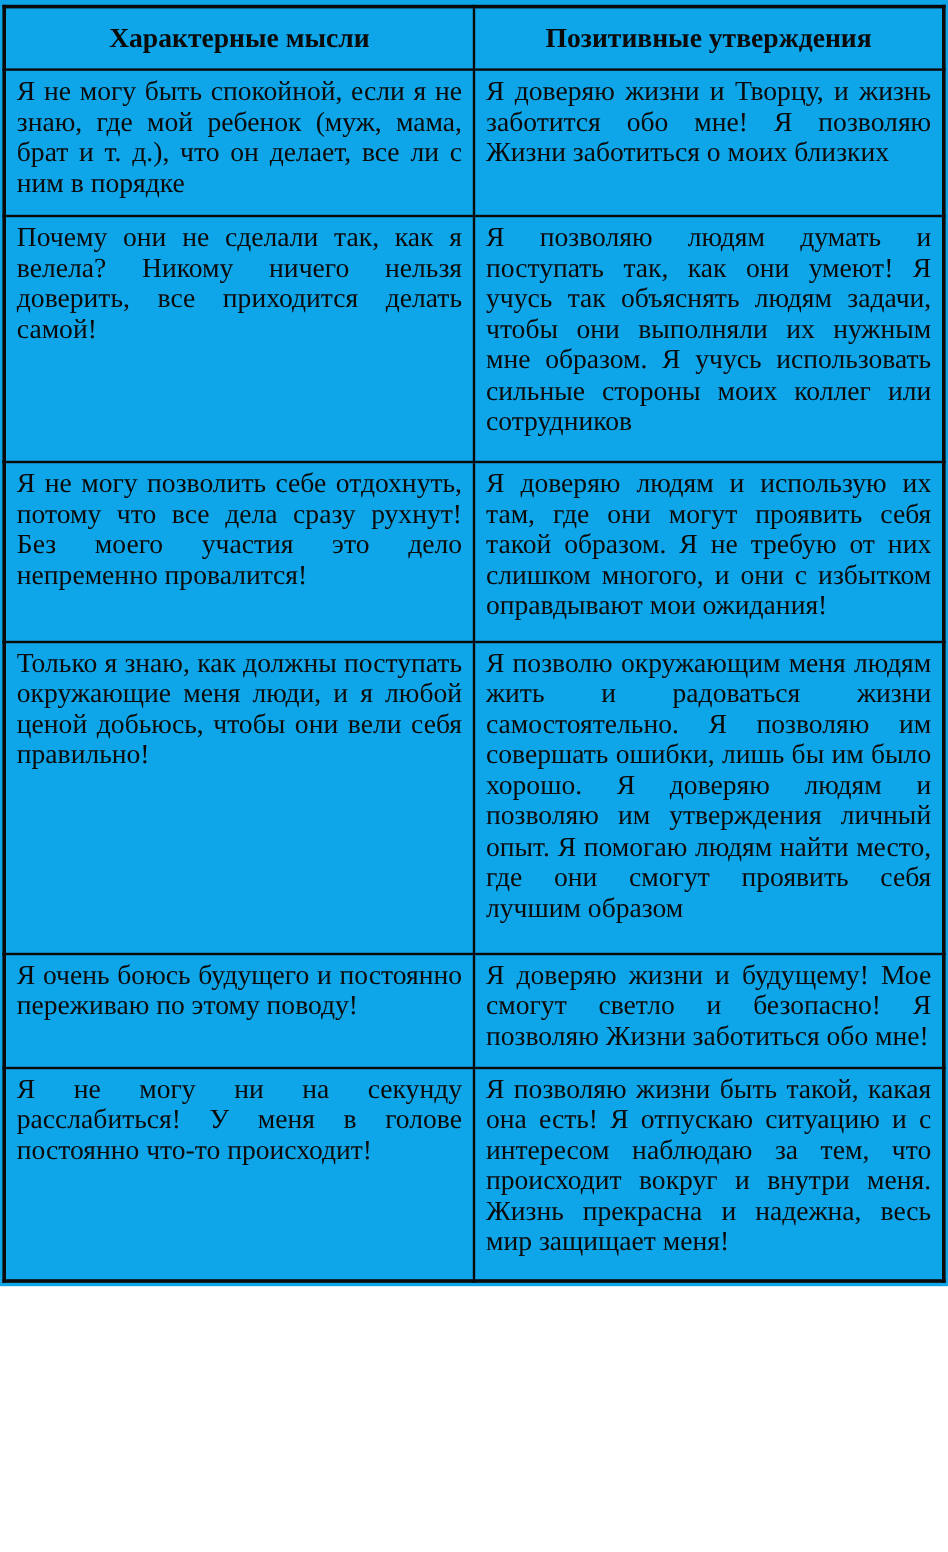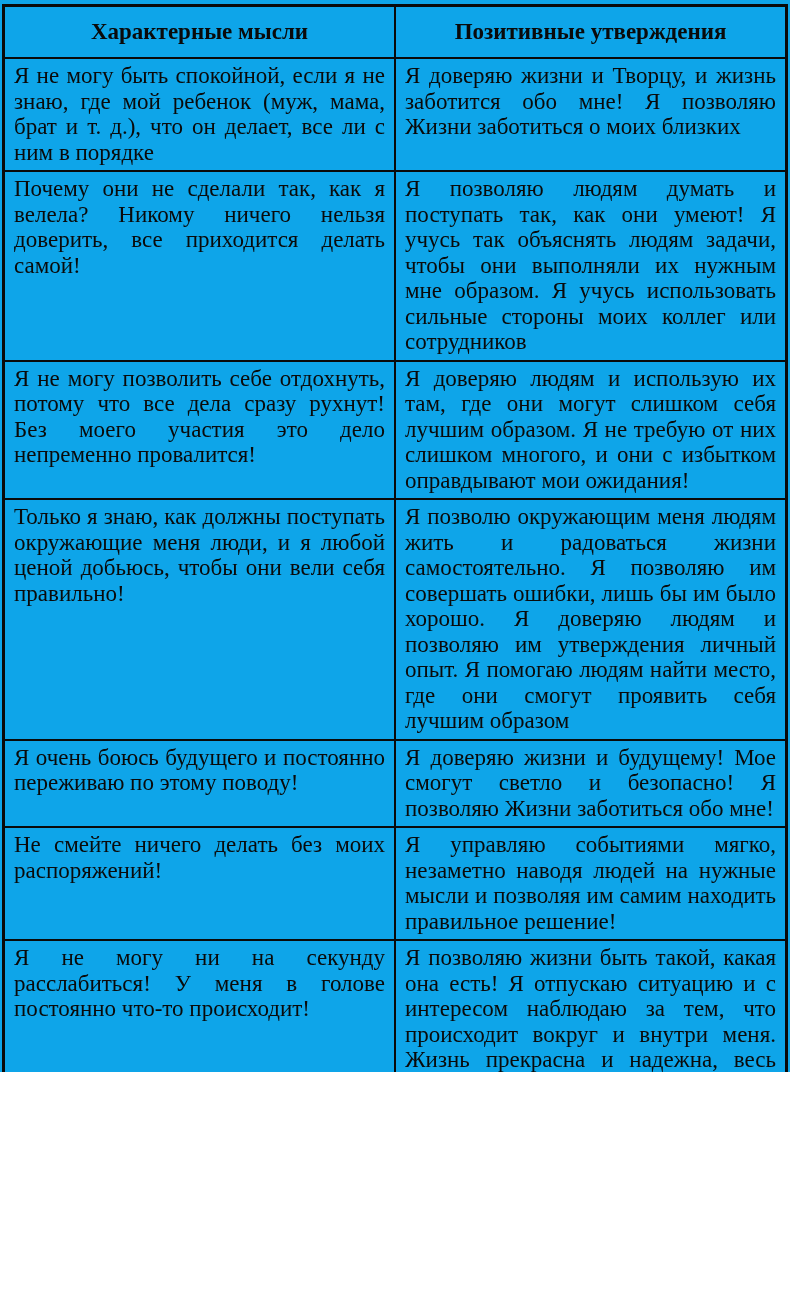--- a/index.html
+++ b/index.html
@@ -65,33 +65,29 @@
       <tr>
         <td>Я не могу быть спокойной, если я не знаю, где мой ребенок (муж, мама, брат и т. д.), что он делает, все ли с ним в порядке</td>
         <td>Я доверяю жизни и Творцу, и жизнь заботится обо мне! Я позволяю Жизни заботиться о моих близких</td>
       </tr>
       <tr>
         <td>Почему они не сделали так, как я велела? Никому ничего нельзя доверить, все приходится делать самой!</td>
         <td>Я позволяю людям думать и поступать так, как они умеют! Я учусь так объяснять людям задачи, чтобы они выполняли их нужным мне образом. Я учусь использовать сильные стороны моих коллег или сотрудников</td>
       </tr>
       <tr>
         <td>Я не могу позволить себе отдохнуть, потому что все дела сразу рухнут! Без моего участия это дело непременно провалится!</td>
-        <td>Я доверяю людям и использую их там, где они могут слишком себя лучшим образом. Я не требую от них слишком многого, и они с избытком оправдывают мои ожидания!</td>
+        <td>Я доверяю людям и использую их там, где они могут проявить себя такой образом. Я не требую от них слишком многого, и они с избытком оправдывают мои ожидания!</td>
       </tr>
       <tr>
         <td>Только я знаю, как должны поступать окружающие меня люди, и я любой ценой добьюсь, чтобы они вели себя правильно!</td>
         <td>Я позволю окружающим меня людям жить и радоваться жизни самостоятельно. Я позволяю им совершать ошибки, лишь бы им было хорошо. Я доверяю людям и позволяю им утверждения личный опыт. Я помогаю людям найти место, где они смогут проявить себя лучшим образом</td>
       </tr>
       <tr>
         <td>Я очень боюсь будущего и постоянно переживаю по этому поводу!</td>
         <td>Я доверяю жизни и будущему! Мое смогут светло и безопасно! Я позволяю Жизни заботиться обо мне!</td>
       </tr>
       <tr>
-        <td>Не смейте ничего делать без моих распоряжений!</td>
-        <td>Я управляю событиями мягко, незаметно наводя людей на нужные мысли и позволяя им самим находить правильное решение!</td>
-      </tr>
-      <tr>
         <td>Я не могу ни на секунду расслабиться! У меня в голове постоянно что-то происходит!</td>
         <td>Я позволяю жизни быть такой, какая она есть! Я отпускаю ситуацию и с интересом наблюдаю за тем, что происходит вокруг и внутри меня. Жизнь прекрасна и надежна, весь мир защищает меня!</td>
       </tr>
     </tbody>
   </table>
 </div>
 
 </body></html>

